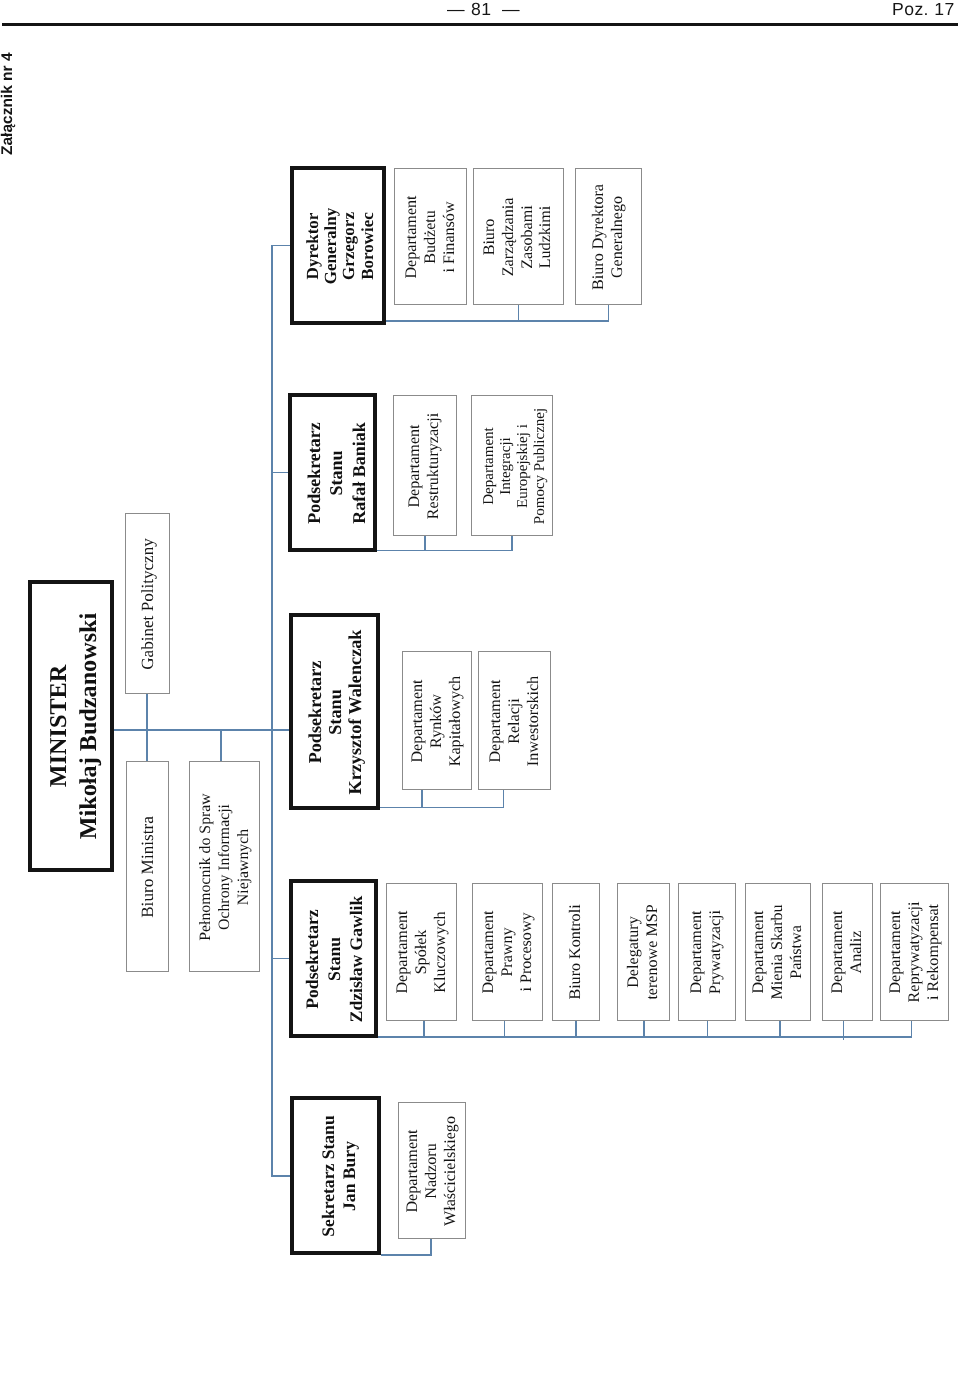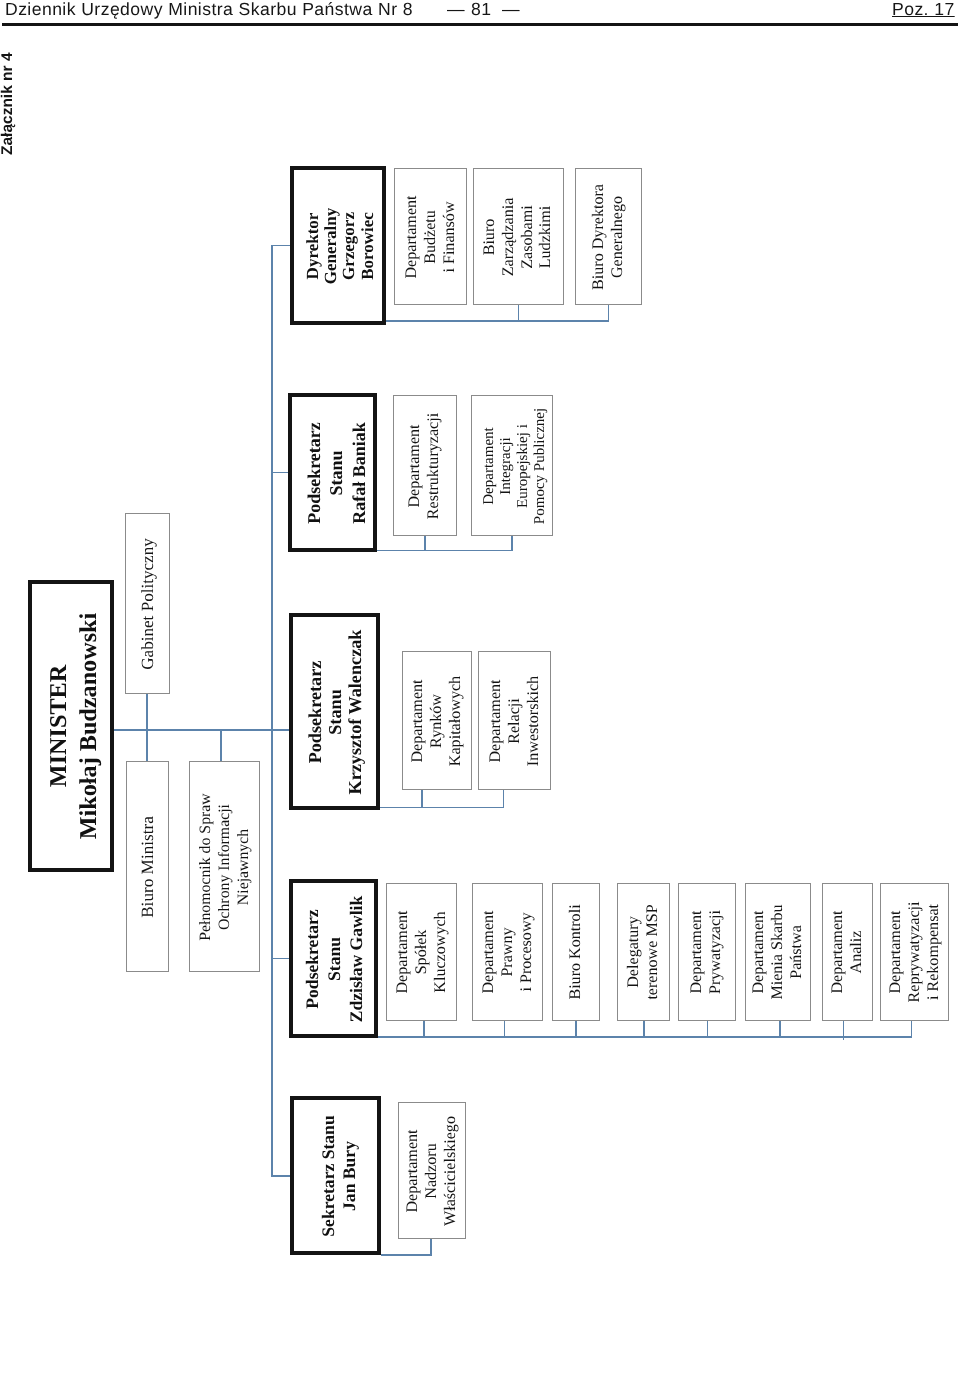--- a/index.html
+++ b/index.html
@@ -9,21 +9,21 @@
        font-family:"Liberation Serif",serif;}
   .page{position:absolute;left:0;top:0;width:960px;height:1377px;}
 
   .runhead{position:absolute;left:0;top:0;width:960px;height:32px;transform:translateZ(0);}
   .rh{position:absolute;top:-1px;font-family:"Liberation Sans",sans-serif;
       font-size:17.6px;color:#161616;white-space:nowrap;letter-spacing:0.43px;}
   .rh-left{left:5px;}
   .rh-d1{left:447px;}
   .rh-pg{left:471px;}
   .rh-d2{left:502px;}
-  .rh-right{left:892px;text-decoration:underline;}
+  .rh-right{left:892px;}
   .rh-rule{position:absolute;left:2px;top:22.7px;width:956px;height:3px;background:#141414;}
 
   .annex{position:absolute;left:0px;top:40px;width:22px;height:130px;transform:translateZ(0);}
   .annex-t{position:absolute;left:-1px;top:115px;display:block;transform-origin:0 0;
     transform:rotate(-90deg);white-space:nowrap;
     font-family:"Liberation Sans",sans-serif;font-weight:bold;font-size:15.5px;color:#151515;}
 
   .chart{position:absolute;left:0;top:0;width:960px;height:1377px;transform:translateZ(0);}
   .box{position:absolute;box-sizing:border-box;background:#fff;overflow:hidden;}
   .lbl{position:absolute;left:50%;top:50%;display:block;white-space:pre;text-align:center;
@@ -37,21 +37,20 @@
   .ln{position:absolute;background:#5c83ab;}
   .lnh{height:1.6px;}
   .lnv{width:1.6px;}
 </style>
 </head>
 <body>
 
 <div class="page">
 
   <div class="runhead">
-    <span class="rh rh-left">Dziennik Urzędowy Ministra Skarbu Państwa Nr 8</span>
     <span class="rh rh-d1">—</span>
     <span class="rh rh-pg">81</span>
     <span class="rh rh-d2">—</span>
     <span class="rh rh-right">Poz. 17</span>
   </div>
   <div class="rh-rule"></div>
   <div class="annex">
       <span class="annex-t">Załącznik nr 4</span>
     </div>
 

